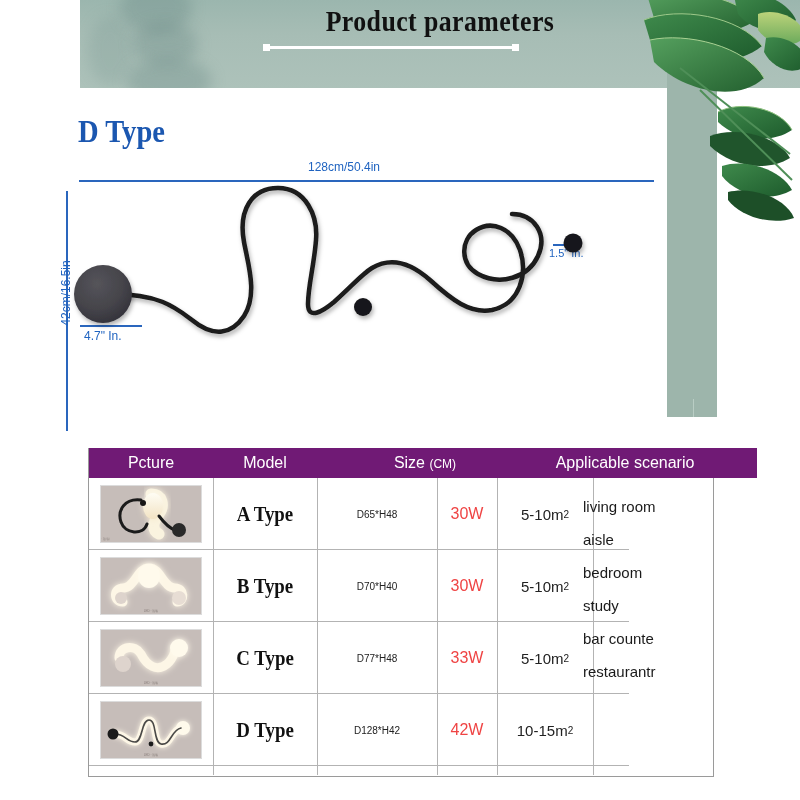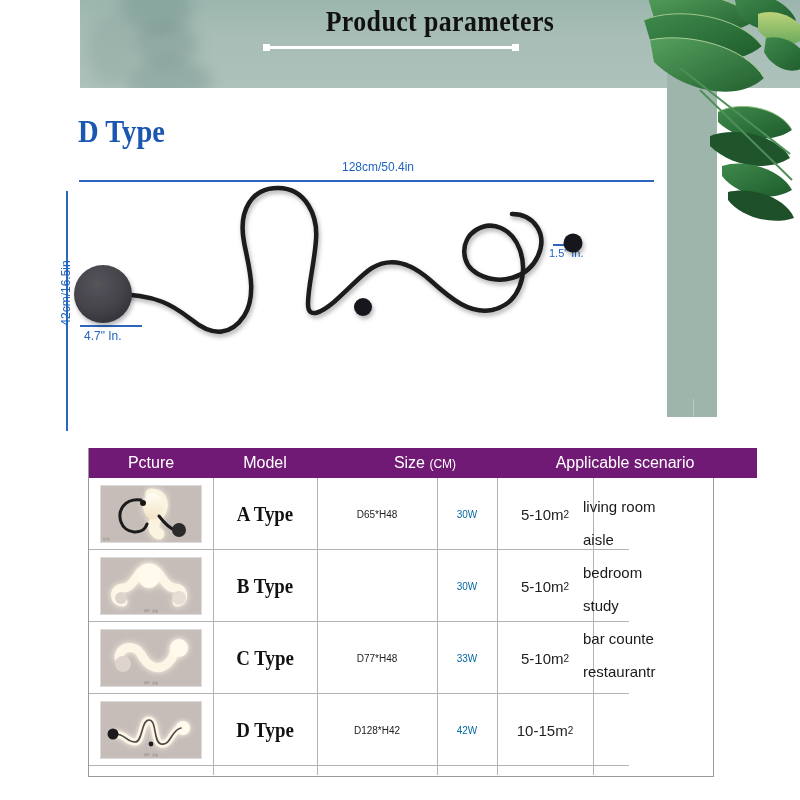--- a/index.html
+++ b/index.html
@@ -65,21 +65,21 @@
   
   .diagram{position:absolute;left:0;top:88px;width:800px;height:330px;}
   .dtype-title{
     position:absolute;left:78px;top:26px;
     font-family:"Liberation Serif", serif;
     font-weight:bold;font-size:31px;color:#1b57b0;
     transform:scaleX(0.92);transform-origin:left top;
     white-space:nowrap;
   }
   .dim-top-label{
-    position:absolute;left:342px;top:72px;
+    position:absolute;left:308px;top:72px;
     font-size:12px;color:#1f63c0;white-space:nowrap;text-align:center;
   }
   .dim-top-line{
     position:absolute;left:79px;top:92px;width:575px;height:2px;background:#2a66bd;
   }
   .dim-left-line{
     position:absolute;left:66px;top:103px;width:2px;height:240px;background:#2a66bd;
   }
   .dim-left-label{
     position:absolute;left:33px;top:198px;
@@ -130,21 +130,21 @@
   .srow.r3{top:216px;}
   .rowline{position:absolute;left:0;width:540px;height:1px;background:#b3b3b3;}
 
   .cell{position:absolute;top:0;height:72px;box-sizing:border-box;
         display:flex;align-items:center;justify-content:center;}
   .c-pic{left:0;width:124px;}
   .c-model{left:124px;width:104px;
      font-family:"Liberation Serif", serif;font-weight:bold;font-size:21px;color:#111;
      transform:scaleX(0.9);}
   .c-size{left:228px;width:120px;font-size:10px;color:#222;}
-  .c-watt{left:348px;width:60px;font-size:10px;color:#0369a1;}
+  .c-watt{left:348px;width:60px;font-size:16px;color:#ef4444;}
   .c-area{left:408px;width:96px;font-size:15px;color:#222;}
   .c-area sup{font-size:10px;}
 
   .vline{position:absolute;top:0;width:1px;background:#b3b3b3;}
 
   .thumb{
     width:102px;height:58px;border:1px solid #dcdcdc;box-sizing:border-box;
     background:#c8c0bd;position:relative;overflow:hidden;
   }
   .thumb .wm{position:absolute;left:50%;bottom:2px;transform:translateX(-50%);
@@ -334,20 +334,21 @@
               <rect width="100" height="56" fill="#c6bdb9"></rect>
               <path d="M22,44 C12,44 12,30 22,30 C34,30 36,10 48,10 C60,10 62,30 74,30 C84,30 84,44 76,44" stroke="#fdf6e6" stroke-width="9" fill="none" stroke-linecap="round" filter="url(#gB)"></path>
               <ellipse cx="48" cy="18" rx="11" ry="12" fill="#fffaec" filter="url(#gB)"></ellipse>
               <circle cx="20" cy="40" r="6" fill="#ddd3cc"></circle>
               <circle cx="78" cy="40" r="7" fill="#e7ddd4"></circle>
               <text x="50" y="54" text-anchor="middle" font-size="3" fill="rgba(70,60,55,.5)">LED · 照明</text>
             </svg>
           </div>
         </div>
         <div class="cell c-model">B Type</div>
+        <div class="cell c-size">D70*H40</div>
         <div class="cell c-watt">30W</div>
         <div class="cell c-area">
             <span>5-10m</span>
             <sup>2</sup>
           </div>
         <div class="rowline" style="top:71px;"></div>
       </div>
 
       <div class="srow r2">
         <div class="cell c-pic">

